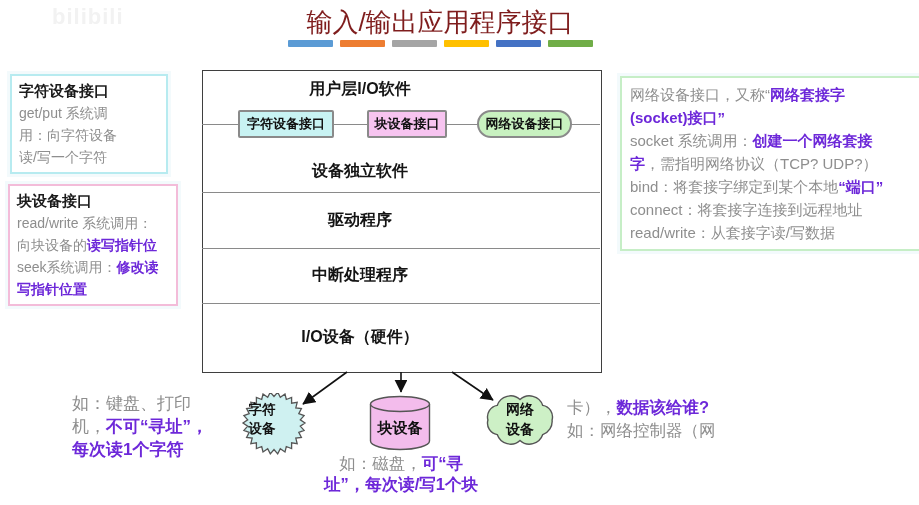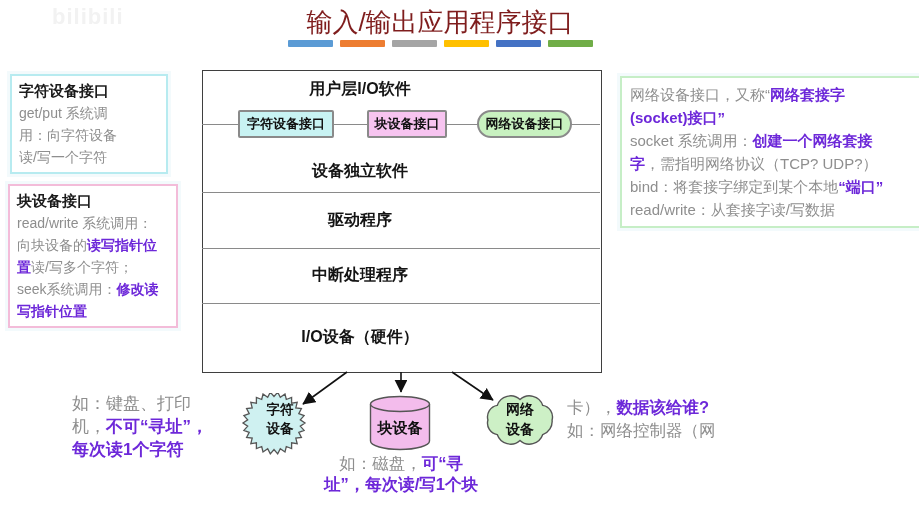--- a/index.html
+++ b/index.html
@@ -70,33 +70,33 @@
         <div class="rl"><span>用：向字符设备</span></div>
         <div class="rl"><span>读/写一个字符</span></div>
       </div>
   </div>
 
   <div id="panel-block" class="abs panel" style="border-color: rgb(243, 188, 217);">
     <div class="head">块设备接口</div>
     <div>
         <div class="rl"><span>read/write 系统调用：</span></div>
         <div class="rl"><span>向块设备的</span><span class="red">读写指针位</span></div>
-        <div class="rl"><span class="red">置</span><span>读/写多个字符；</span></div>
         <div class="rl"><span>seek系统调用：</span><span class="red">修改读</span></div>
         <div class="rl"><span class="red">写指针位置</span></div>
       </div>
   </div>
 
   <div id="panel-net" class="abs panel" style="border-color: rgb(198, 238, 198);">
     <div>
         <div class="rl"><span>网络设备接口，又称“</span><span class="red">网络套接字</span></div>
         <div class="rl"><span class="red">(socket)接口”</span></div>
         <div class="rl"><span>socket 系统调用：</span><span class="red">创建一个网络套接</span></div>
         <div class="rl"><span class="red">字</span><span>，需指明网络协议（TCP? UDP?）</span></div>
         <div class="rl"><span>bind：将套接字绑定到某个本地</span><span class="red">“端口”</span></div>
+        <div class="rl"><span>connect：将套接字连接到远程地址</span></div>
         <div class="rl"><span>read/write：从套接字读/写数据</span></div>
       </div>
   </div>
 
   <div class="abs stack"></div>
   <div class="abs hline" style="top:124px;"></div>
   <div class="abs hline" style="top:192px;"></div>
   <div class="abs hline" style="top:248px;"></div>
   <div class="abs hline" style="top:303px;"></div>
 
@@ -117,21 +117,21 @@
       </marker>
     </defs>
     <line x1="347" y1="372" x2="303" y2="404" stroke="#111" stroke-width="1.6" marker-end="url(#ah)"></line>
     <line x1="401" y1="372" x2="401" y2="392" stroke="#111" stroke-width="1.6" marker-end="url(#ah)"></line>
     <line x1="452" y1="372" x2="493" y2="400" stroke="#111" stroke-width="1.6" marker-end="url(#ah)"></line>
   </svg>
 
   <svg class="abs" style="left:241px;top:393px;z-index:3;" width="66" height="62" viewBox="0 0 66 62">
     <polygon id="burst-poly" points="64.0,30.0 59.3,33.2 63.1,37.4 57.8,39.4 60.4,44.4 54.8,45.1 56.2,50.6 50.6,49.8 50.6,55.5 45.3,53.5 44.0,59.0 39.3,55.7 36.7,60.8 33.0,56.5 29.3,60.8 26.7,55.7 22.0,59.0 20.7,53.5 15.4,55.5 15.4,49.8 9.8,50.6 11.2,45.1 5.6,44.4 8.2,39.4 2.9,37.4 6.7,33.2 2.0,30.0 6.7,26.8 2.9,22.6 8.2,20.6 5.6,15.6 11.2,14.9 9.8,9.4 15.4,10.2 15.4,4.5 20.7,6.5 22.0,1.0 26.7,4.3 29.3,-0.8 33.0,3.5 36.7,-0.8 39.3,4.3 44.0,1.0 45.3,6.5 50.6,4.5 50.6,10.2 56.2,9.4 54.8,14.9 60.4,15.6 57.8,20.6 63.1,22.6 59.3,26.8" stroke="#555" stroke-width="1.3" fill="#cff1f1"></polygon>
   </svg>
-  <div class="abs dev-label" style="left:247px;top:400px;width:66px;font-size:13.5px;line-height:19px;">
+  <div class="abs dev-label" style="left:229px;top:400px;width:66px;font-size:13.5px;line-height:19px;">
     <div>字符</div>
     <div>设备</div>
   </div>
 
   <svg class="abs" style="left:369px;top:395px;z-index:3;" width="62" height="56" viewBox="0 0 62 56">
     <path d="M1.5,9 V46 a29.5,8.5 0 0 0 59,0 V9" stroke="#555" stroke-width="1.4" fill="#f3bcec"></path>
     <ellipse cx="31" cy="9" rx="29.5" ry="7.5" stroke="#555" stroke-width="1.4" fill="#f3bcec"></ellipse>
   </svg>
   <div class="abs dev-label" style="left:369px;top:419px;width:62px;font-size:15px;">块设备</div>
 

